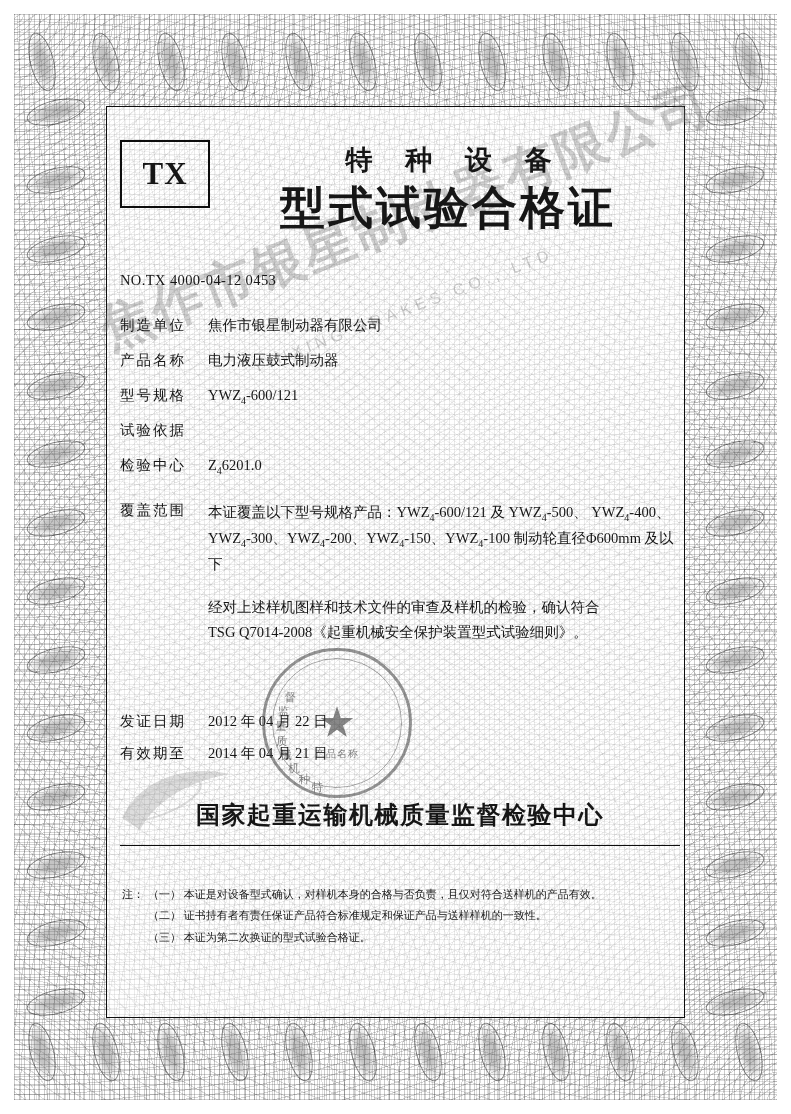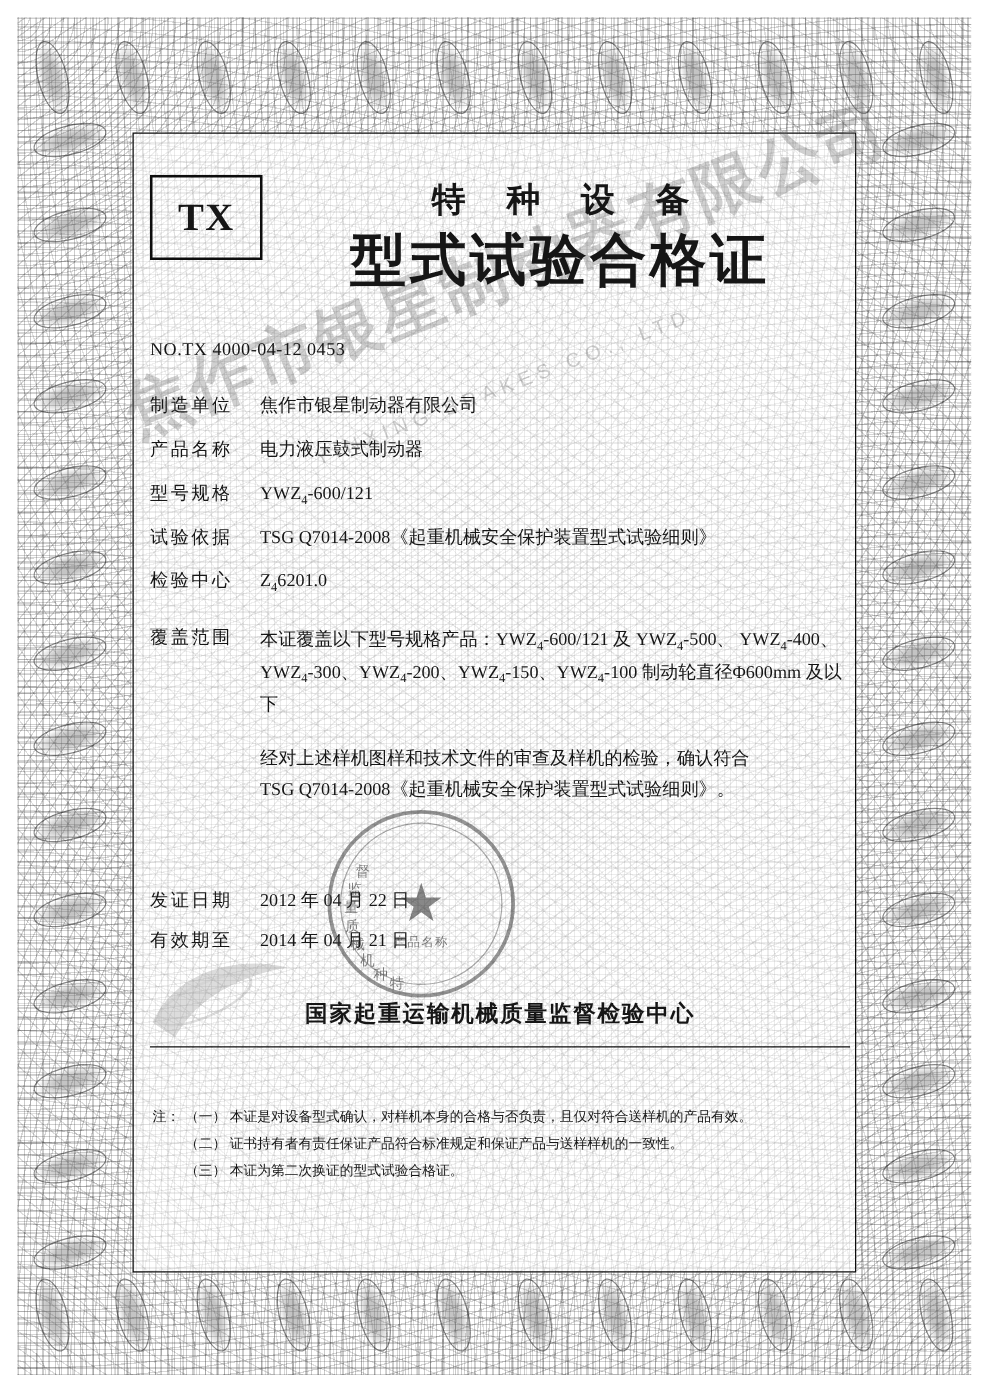--- a/index.html
+++ b/index.html
@@ -95,21 +95,21 @@
   .val{flex:1 1 auto;}
   .val .sub{font-size:10px;vertical-align:sub;}
 
   .row.cover .val{line-height:1.72;}
   .statement{margin:18px 0 0 88px;font-size:14.5px;line-height:1.72;}
 
   .dates{margin-top:66px;}
   .dates .row{margin-bottom:10px;}
 
   .org{
-    margin-top:34px;text-align:center;font-size:18px;font-weight:bold;letter-spacing:1.5px;
+    margin-top:34px;text-align:center;font-size:24px;font-weight:bold;letter-spacing:1.5px;
   }
   .hr{
     margin:14px 0 0 0;border-top:1px solid #111;
   }
 
   .notes{
     position:absolute;left:122px;top:884px;width:556px;font-size:11px;line-height:1.95;
   }
   .notes .nrow{display:flex;}
   .notes .nkey{flex:0 0 26px;}
@@ -242,21 +242,20 @@
         <div class="val">电力液压鼓式制动器</div>
       </div>
 
       <div class="row">
         <div class="lbl">型号规格</div>
         <div class="val">YWZ<span class="sub">4</span>-600/121</div>
       </div>
 
       <div class="row">
         <div class="lbl">试验依据</div>
-        <div class="val">TSG Q7014-2008《起重机械安全保护装置型式试验细则》</div>
       </div>
 
       <div class="row">
         <div class="lbl">检验中心</div>
         <div class="val">Z<span class="sub">4</span>6201.0</div>
       </div>
 
       <div class="row cover" style="margin-top:22px;">
         <div class="lbl">覆盖范围</div>
         <div class="val">

